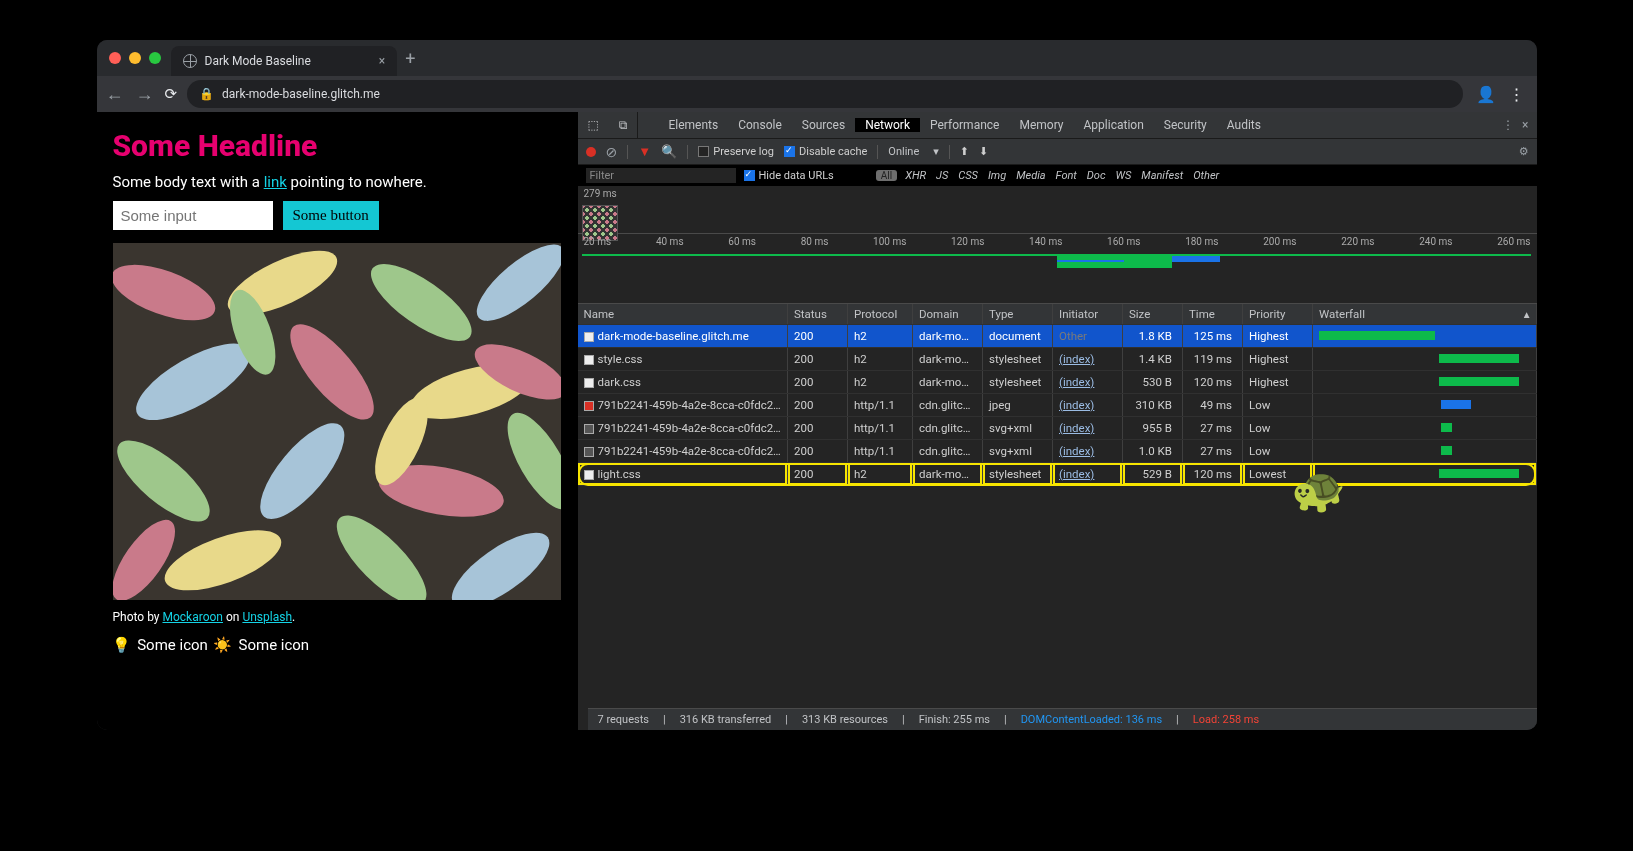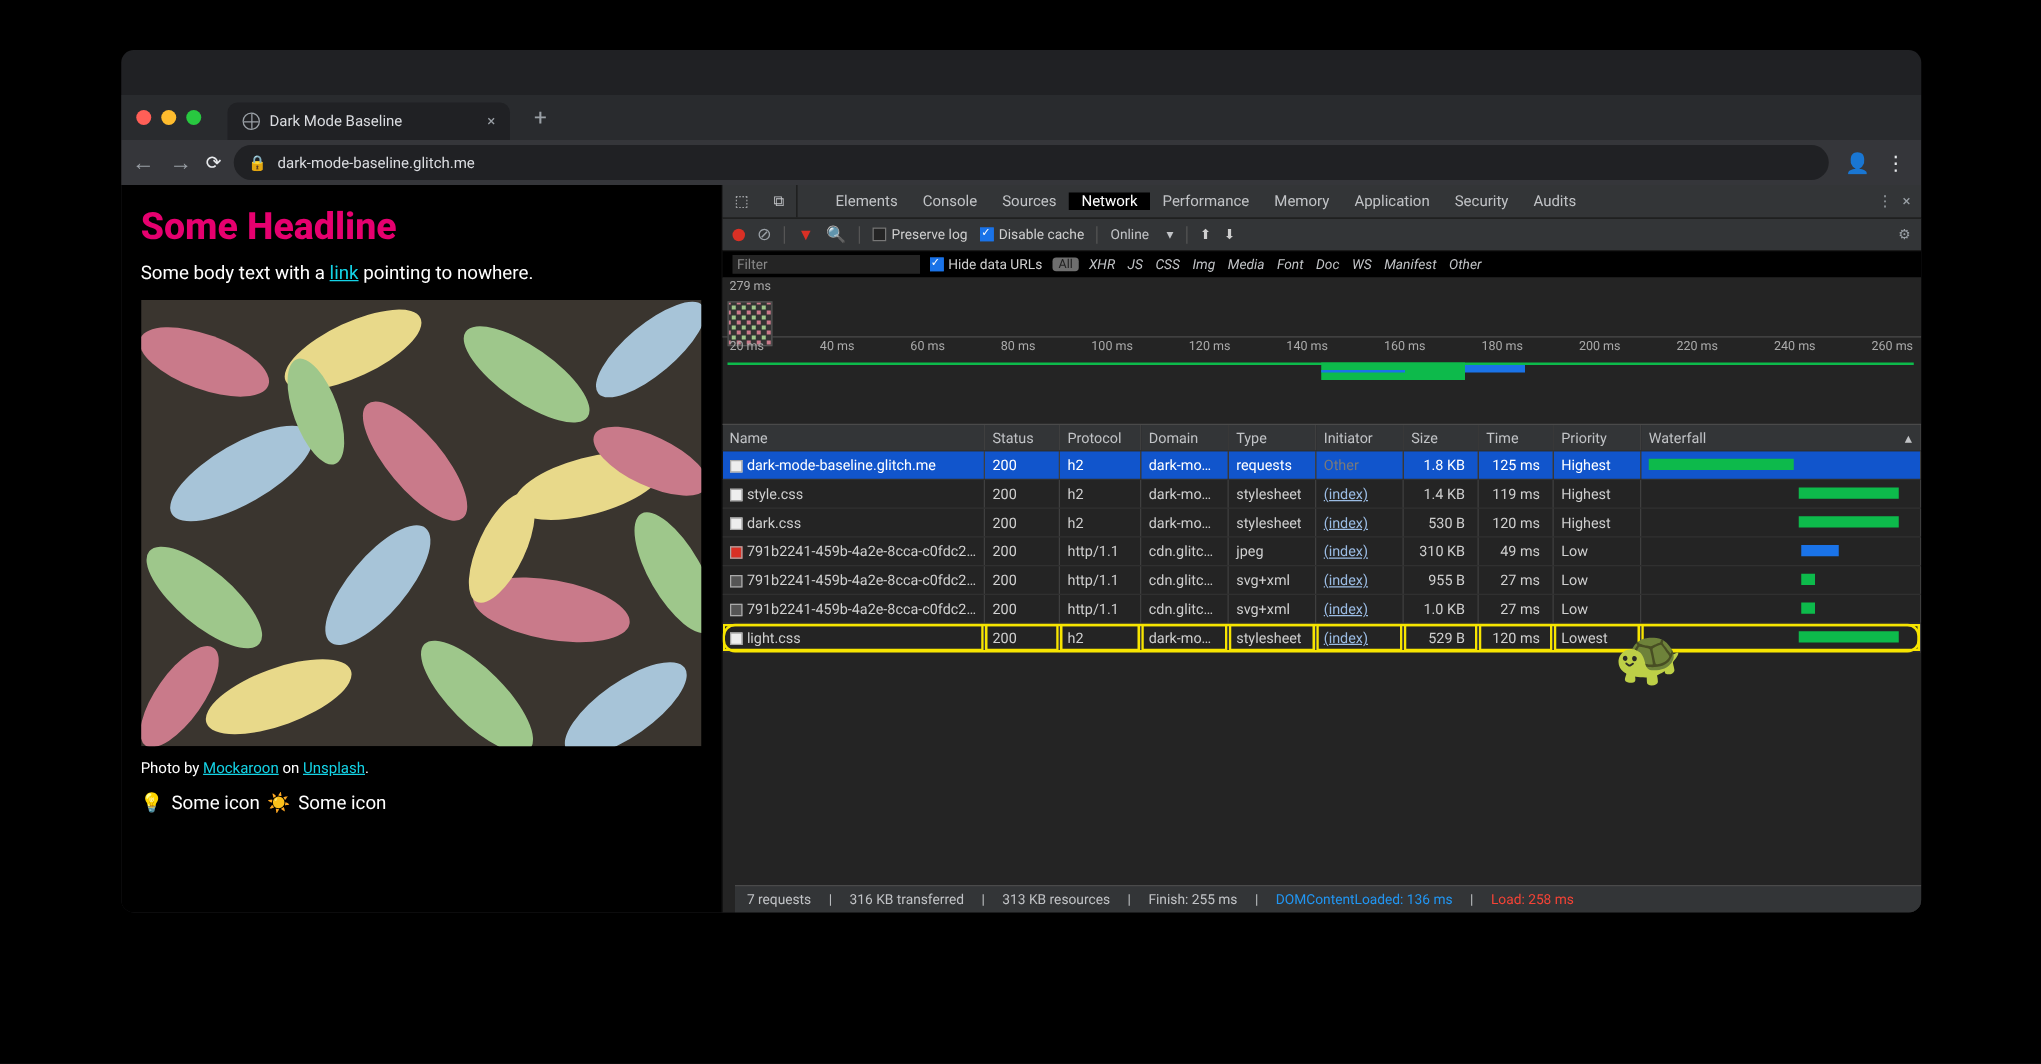--- a/index.html
+++ b/index.html
@@ -26,22 +26,21 @@
     display: flex;
     flex-direction: column;
   }
   
   .titlebar {
     background: #292b2e;
     height: 36px;
     display: flex;
     align-items: center;
     padding: 0 8px;
-    gap: 11px;
-    margin-top: 36px;
+    gap: 0;
   }
   .traffic { display: flex; gap: 8px; margin-left: 4px; margin-right: 10px;}
   .dot { width: 12px; height: 12px; border-radius: 50%; }
   .dot.red { background: #ff5f57; }
   .dot.yellow { background: #febc2e; }
   .dot.green { background: #28c840; }
   .tab {
     display: flex; align-items: center; gap: 8px;
     background: #202124; height: 30px; padding: 0 12px;
     border-radius: 8px 8px 0 0; font-size: 12px; color: #dadce0;
@@ -117,21 +116,21 @@
   .chk .box { width:11px; height:11px; border:1px solid #777; display:inline-block; background:#242424;}
   .chk .box.checked { background:#1a73e8; border-color:#1a73e8; position:relative;}
   .chk .box.checked::after { content:"✓"; color:#fff; font-size:9px; position:absolute; left:0; top:-2px;}
   .sel { display:flex; align-items:center; gap:14px; color:#c1c3c6;}
   .gear { margin-left:auto; color:#9aa0a6;}
   .dt-row3 {
     display:flex; align-items:center; height:22px; background:#000000; font-size:11px;
     padding:0 8px; gap:8px; border-top:1px solid #1a1a1a;
   }
   .filterbox { background:#242424; color:#888; padding:1px 4px; width:150px;}
-  .pill { background:#6e6e6e; color:#222; padding:0 5px; border-radius:3px; font-size:10px;}
+  .pill { background:#6e6e6e; color:#222; padding:0 5px; border-radius:3px; font-size:10px;margin-left:34px;}
   .dt-row3 .types { display:flex; gap:10px; color:#c1c3c6;font-style:italic;}
   .overview {
     height:48px; background:#242424; display:flex; align-items:flex-start; border-bottom:1px solid #4a4a4a;
   }
   .overview .lbl { font-size:10px; color:#aaa; padding:2px 6px;}
   .thumb { width:36px; height:36px; margin:4px 0 0 4px; background:#333; border:1px solid #555; background-image:radial-gradient(#9ec78b 2px,transparent 2px),radial-gradient(#c97a8a 2px,transparent 2px); background-size:8px 8px; background-position:0 0,4px 4px;}
   .timeaxis {
     height:70px; border-bottom:1px solid #4a4a4a; position:relative; font-size:10px; color:#aaa;
   }
   .ticks { display:flex; justify-content:space-between; padding:2px 6px;}
@@ -204,20 +203,24 @@
       <span>⋮</span>
     </div>
   </div>
 
   <div class="split">
 
     <div class="page">
       <div class="headline">Some Headline</div>
       <div class="blurb">
         <span>Some body text with a </span><a href="#">link</a><span> pointing to nowhere.</span>
+      </div>
+      <div class="formrow">
+        <input placeholder="Some input" style="">
+        <button>Some button</button>
       </div>
       <div class="photo">
         <svg class="photo-svg" viewBox="0 0 470 360" preserveAspectRatio="xMidYMid slice">
           <rect width="470" height="360" fill="#3a352f"></rect>
           <g stroke="none">
             <ellipse cx="60" cy="50" rx="55" ry="22" fill="#c97a8a" transform="rotate(20 60 50)"></ellipse>
             <ellipse cx="180" cy="40" rx="60" ry="22" fill="#e8d98a" transform="rotate(-25 180 40)"></ellipse>
             <ellipse cx="320" cy="60" rx="60" ry="22" fill="#9ec78b" transform="rotate(35 320 60)"></ellipse>
             <ellipse cx="420" cy="40" rx="55" ry="20" fill="#a7c4d8" transform="rotate(-40 420 40)"></ellipse>
             <ellipse cx="90" cy="140" rx="65" ry="24" fill="#a7c4d8" transform="rotate(-30 90 140)"></ellipse>
@@ -370,21 +373,21 @@
                   <th>Priority</th>
                   <th>Waterfall <span style="float:right">▴</span></th>
                 </tr>
               </thead>
             <tbody id="tbody">
                 <tr class="selected">
                   <td><span class="file-ico "></span>dark-mode-baseline.glitch.me</td>
                   <td>200</td>
                   <td>h2</td>
                   <td>dark-mo…</td>
-                  <td>requests</td>
+                  <td>document</td>
                   <td class="initiator gray">Other</td>
                   <td class="num">1.8 KB</td>
                   <td class="num">125 ms</td>
                   <td>Highest</td>
                   <td>
                     <div class="wf">
                       <div class="bar " style="left:0%;width:55%"></div>
                     </div>
                   </td>
                 </tr>

